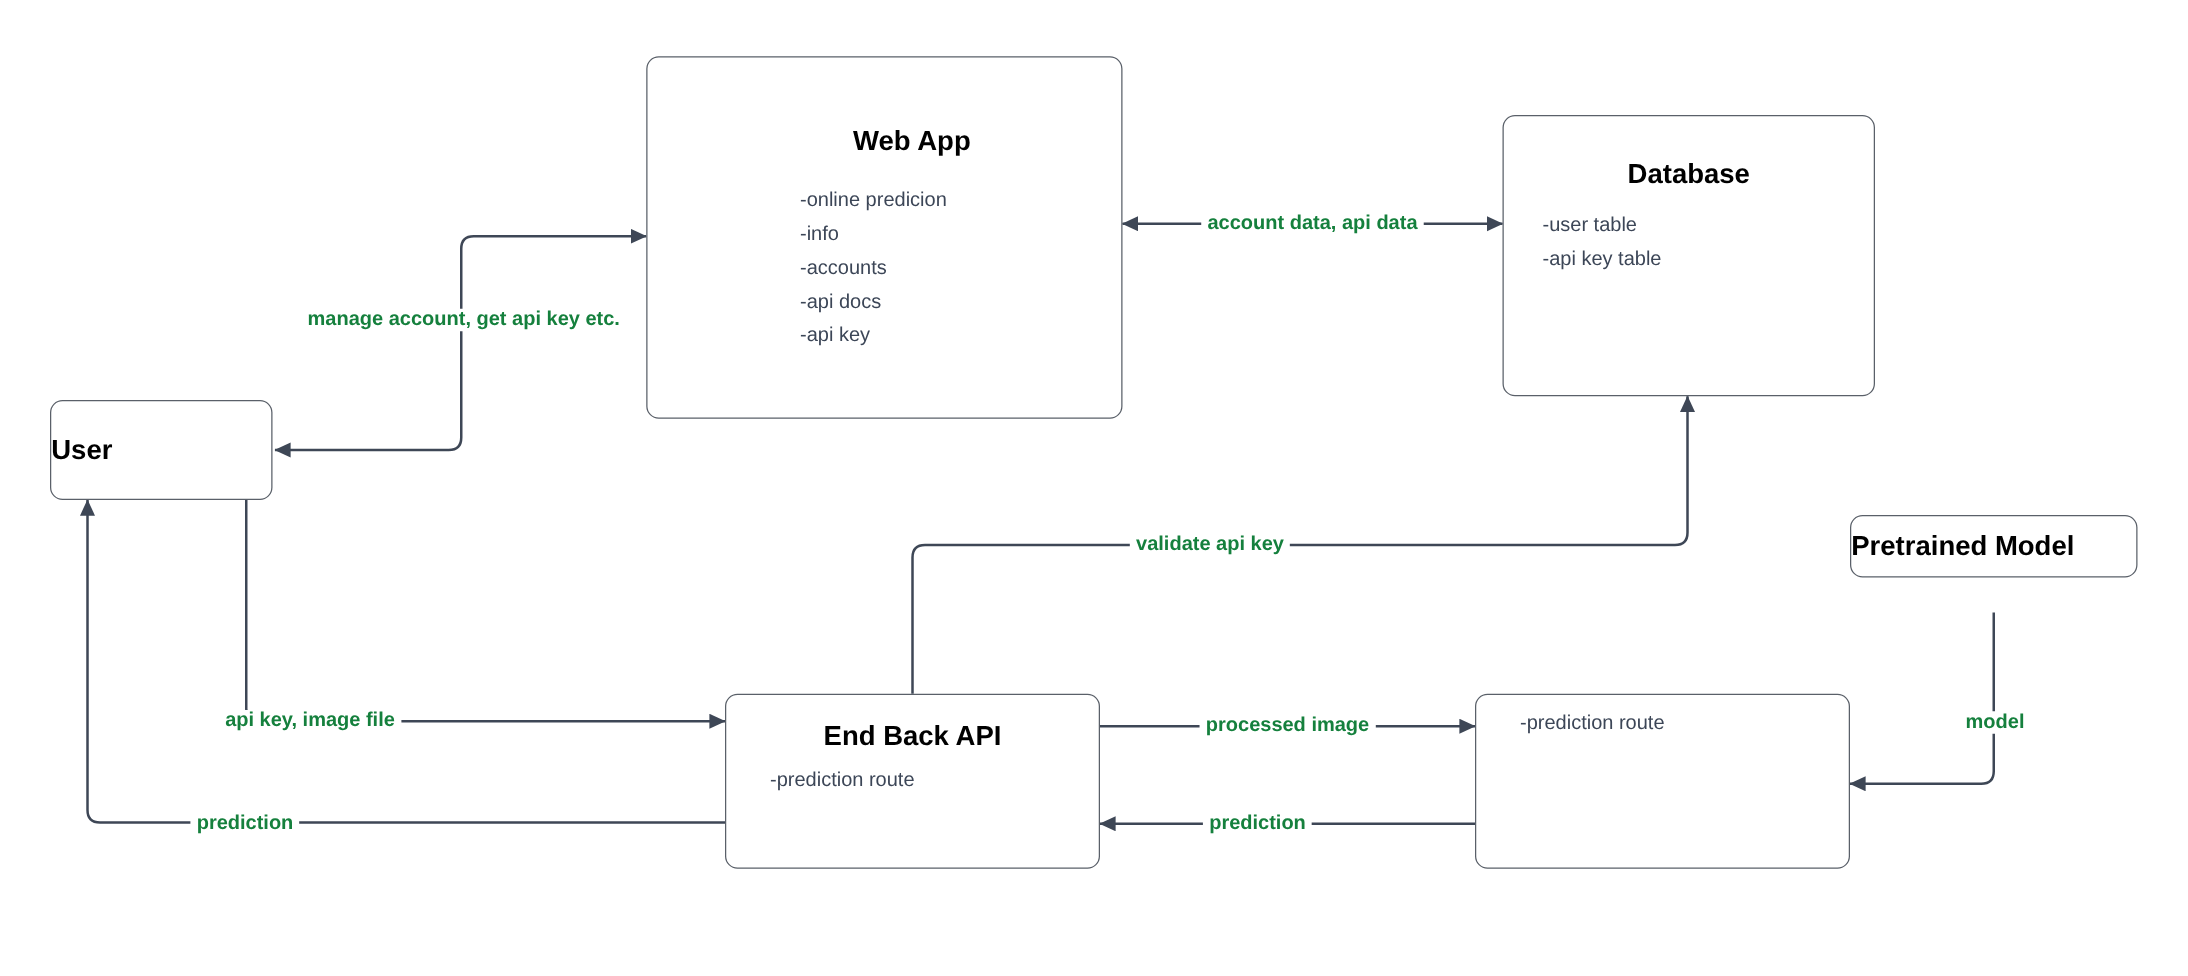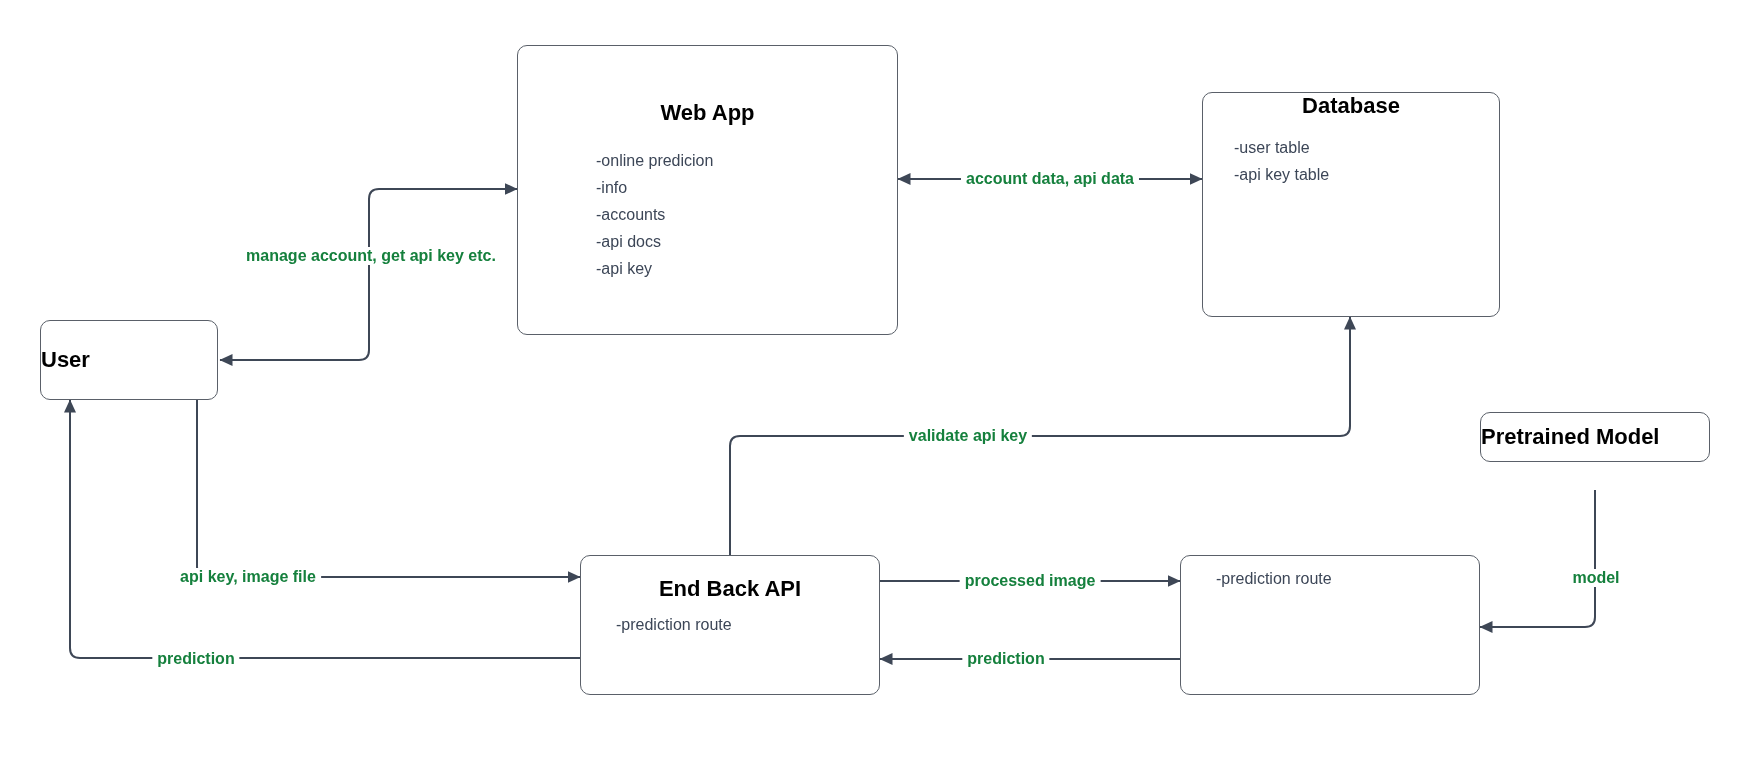--- a/index.html
+++ b/index.html
@@ -36,26 +36,26 @@
     line-height: 27px;
   }
   .center-title {
     display: flex;
     align-items: center;
     justify-content: flex-start;
     height: 100%;
   }
   .center-title .node-title { line-height: normal; }
 
-  #node-web-app         { left: 517px;  top: 45px;  width: 381px; height: 290px; }
+  #node-web-app         { left: 517px;  top: 45px;  width: 381px; height: 290px; padding-left: 44px; }
   #node-web-app .node-title  { margin-top: 54px; }
   #node-web-app .node-items  { margin-top: 21px; padding-left: 78px; }
 
   #node-database        { left: 1202px; top: 92px;  width: 298px; height: 225px; }
-  #node-database .node-title { }
+  #node-database .node-title { margin-top: 33px; }
   #node-database .node-items { margin-top: 15px; padding-left: 31px; }
 
   #node-user            { left: 40px;   top: 320px; width: 178px; height: 80px; }
   #node-pretrained-model{ left: 1480px; top: 412px; width: 230px; height: 50px; }
 
   #node-end-user-api    { left: 580px;  top: 555px; width: 300px; height: 140px; }
   #node-end-user-api .node-title  { margin-top: 20px; }
   #node-end-user-api .node-items  { margin-top: 9px; padding-left: 35px; }
 
   #node-back-end-api    { left: 1180px; top: 555px; width: 300px; height: 140px; }

